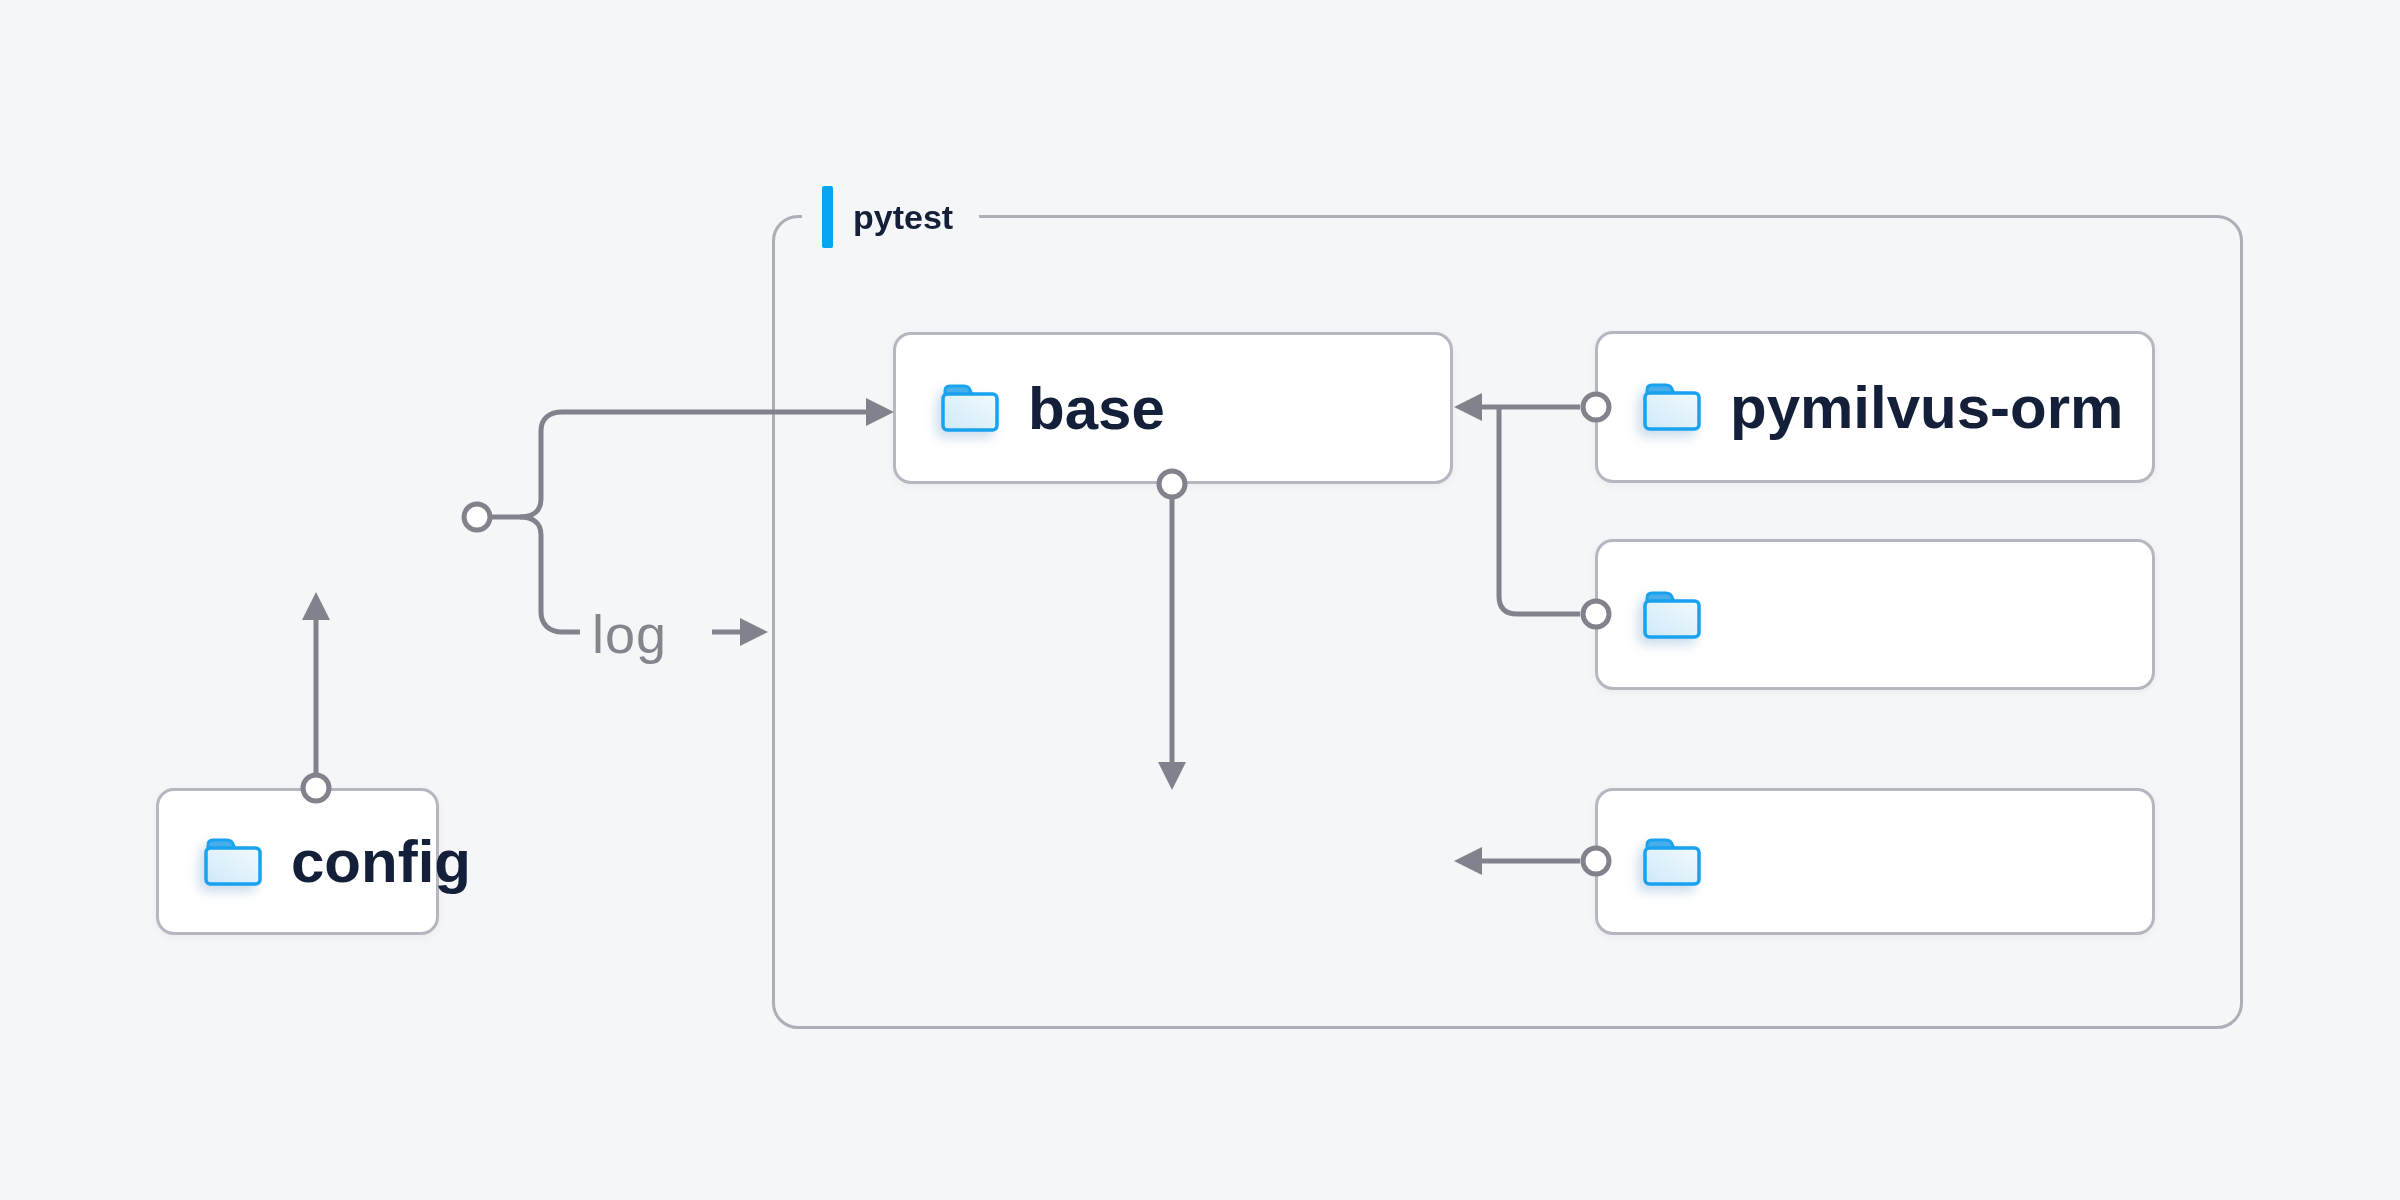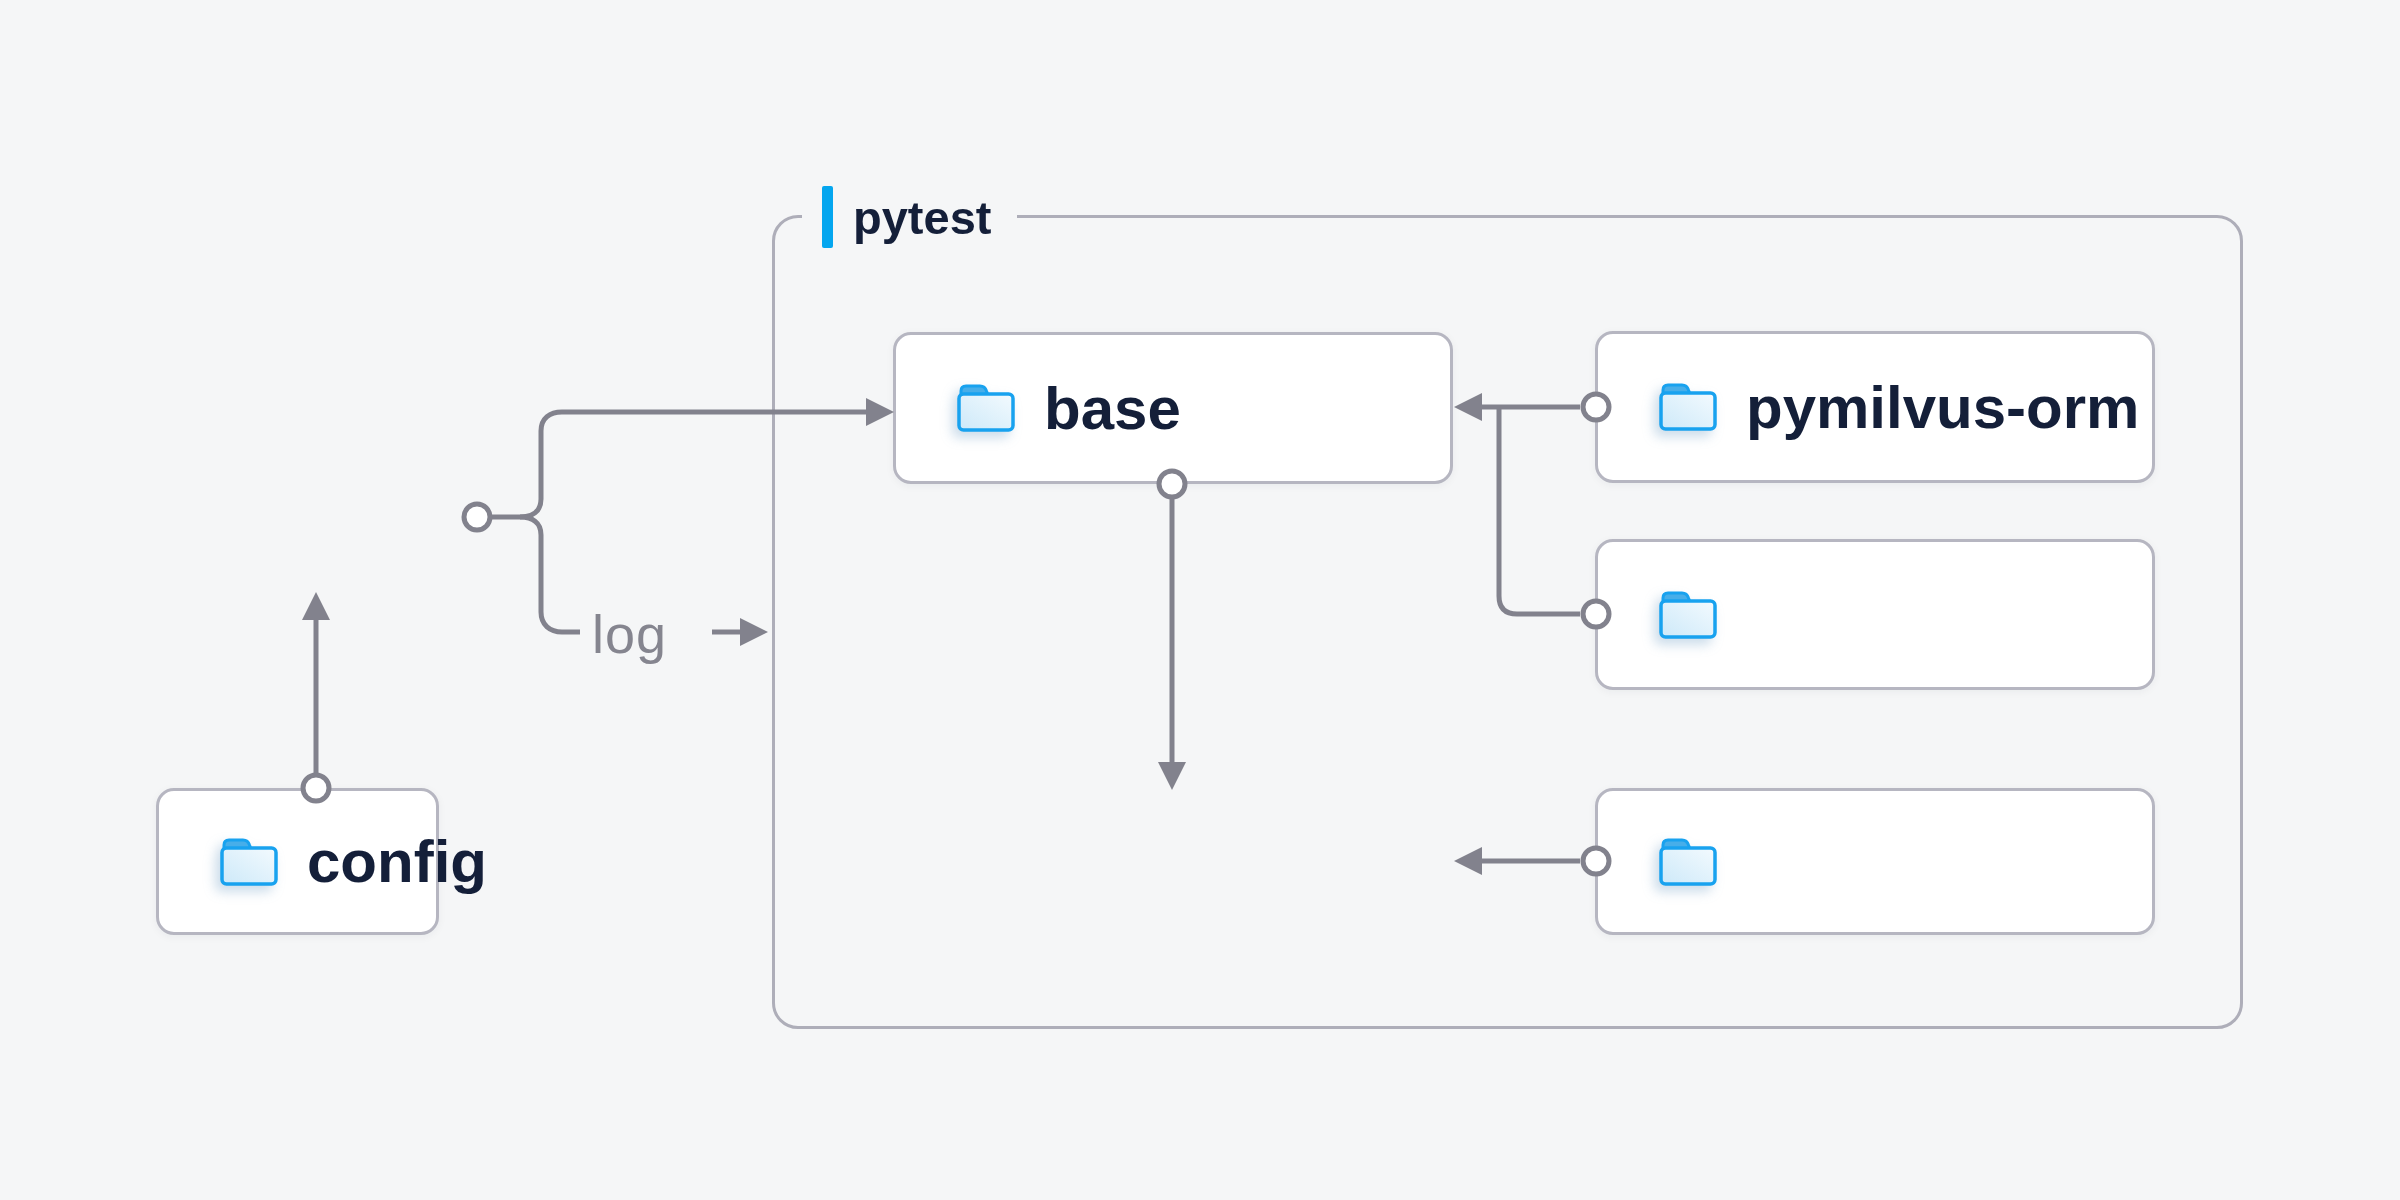--- a/index.html
+++ b/index.html
@@ -5,26 +5,26 @@
   :root{
     --bg:#F5F6F7; --node-fill:#FFFFFF; --node-border:#B6B6C1; --cluster-border:#AEAEB9;
     --line:#82828D; --navy:#141F39; --muted:#85858F; --accent:#04A6EF; --folder-stroke:#18A2EF;
   }
   html,body{margin:0;padding:0;background:var(--bg);}
   .stage{position:relative;width:2400px;height:1200px;background:var(--bg);overflow:hidden;
          font-family:"Liberation Sans",sans-serif;}
   .cluster{position:absolute;left:772px;top:215px;width:1471px;height:814px;
            border:3px solid var(--cluster-border);border-radius:26px;box-sizing:border-box;}
   .cluster-label{position:absolute;left:802px;top:184px;height:66px;display:flex;align-items:center;
-           gap:20px;background:var(--bg);padding:0 26px 0 20px;font-size:47px;font-weight:700;
+           gap:20px;background:var(--bg);padding:0 26px 0 20px;font-size:34px;font-weight:700;
            color:var(--navy);}
   .accent-bar{width:11px;height:62px;background:var(--accent);border-radius:2px;}
   .node{position:absolute;display:flex;align-items:center;background:var(--node-fill);
         border:3px solid var(--node-border);border-radius:18px;box-sizing:border-box;
-        padding-left:58px;gap:26px;font-size:60px;font-weight:700;color:var(--navy);
+        padding-left:42px;gap:26px;font-size:60px;font-weight:700;color:var(--navy);
         box-shadow:0 2px 8px rgba(15,30,60,0.05);}
   .folder{width:64px;height:52px;flex:0 0 auto;
           filter:drop-shadow(-5px 6px 6px rgba(70,130,180,0.28));}
   .folder-tab{fill:#47AEE9;stroke:var(--folder-stroke);stroke-width:3;}
   .folder-body{fill:url(#folderGrad);stroke:var(--folder-stroke);stroke-width:3.5;}
   .edge-label{position:absolute;left:592px;top:603px;font-size:54px;font-weight:400;
           color:var(--muted);letter-spacing:1px;}
   .overlay{position:absolute;left:0;top:0;width:2400px;height:1200px;pointer-events:none;}
   .edge{stroke:var(--line);stroke-width:5;fill:none;}
   .head{fill:var(--line);stroke:none;}

